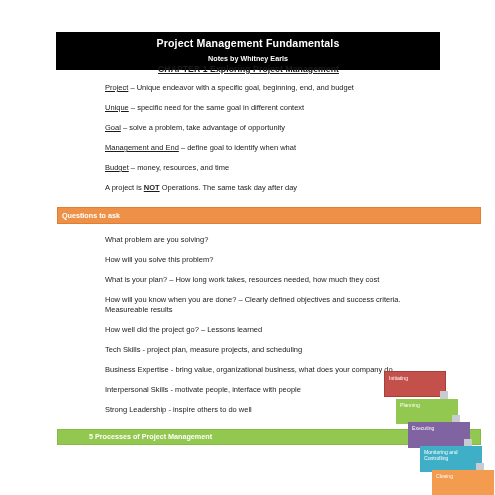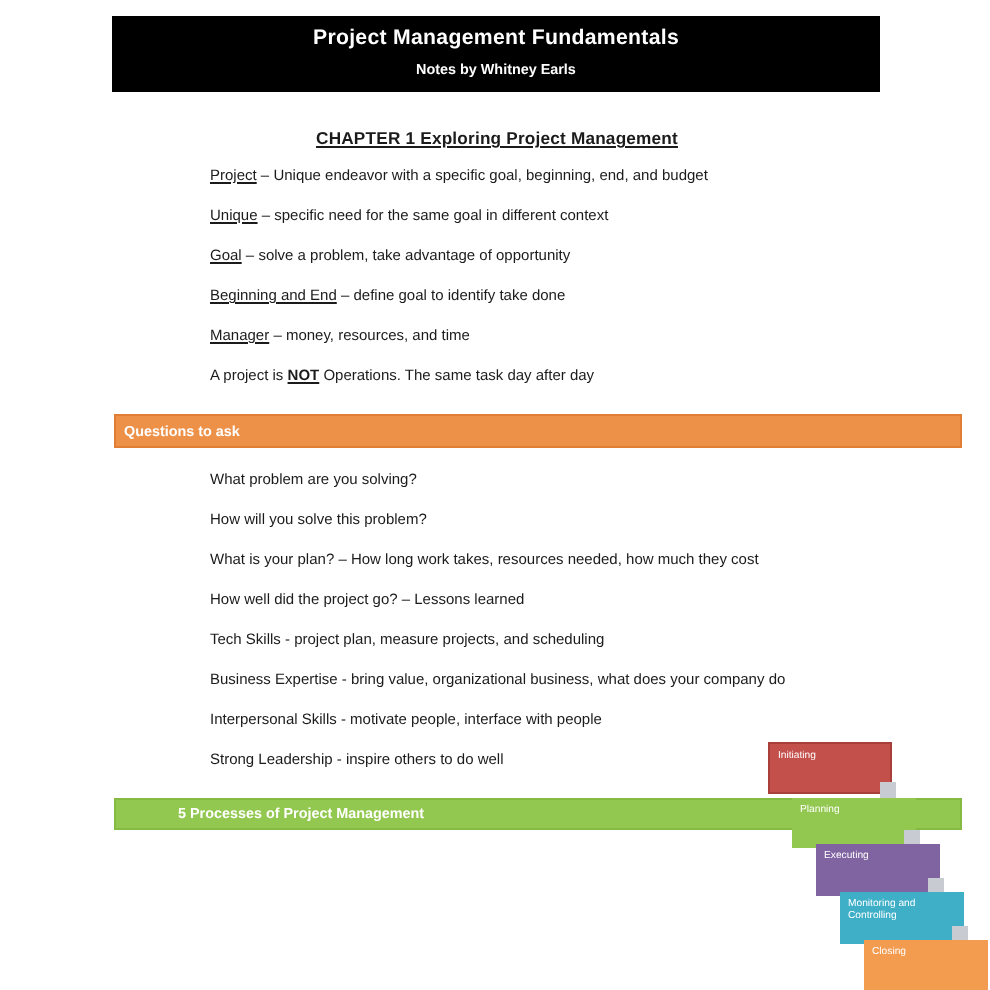--- a/index.html
+++ b/index.html
@@ -21,21 +21,21 @@
     height: 495px;
     background: #ffffff;
     box-sizing: border-box;
     padding: 0;
   }
 
   
   .title-bar {
     position: absolute;
     left: 56px;
-    top: 8px;
+    top: 32px;
     width: 384px;
     height: 38px;
     background: #000000;
     color: #ffffff;
     text-align: center;
     box-sizing: border-box;
     padding-top: 4px;
   }
   .doc-title {
     font-size: 10.6px;
@@ -168,34 +168,35 @@
     <p class="line">
       <span class="term">Project</span><span> – </span><span>Unique endeavor with a specific goal, beginning, end, and budget</span>
     </p>
     <p class="line">
       <span class="term">Unique</span><span> – </span><span>specific need for the same goal in different context</span>
     </p>
     <p class="line">
       <span class="term">Goal</span><span> – </span><span>solve a problem, take advantage of opportunity</span>
     </p>
     <p class="line">
-      <span class="term">Beginning and End</span><span> – </span><span>define goal to identify take done</span>
-    </p>
-    <p class="line">
-      <span class="term">Manager</span><span> – </span><span>money, resources, and time</span>
+      <span class="term">Management and End</span><span> – </span><span>define goal to identify when what</span>
+    </p>
+    <p class="line">
+      <span class="term">Budget</span><span> – </span><span>money, resources, and time</span>
     </p>
 
     <p class="line">
       <span>A project is </span><span class="strong-u">NOT</span><span> Operations. The same task day after day</span>
     </p>
 
     <div class="banner orange gap-before-banner">Questions to ask</div>
     <p class="line">What problem are you solving?</p>
     <p class="line">How will you solve this problem?</p>
     <p class="line">What is your plan? – How long work takes, resources needed, how much they cost</p>
+    <p class="line">How will you know when you are done? – Clearly defined objectives and success criteria. Measureable results</p>
     <p class="line">How well did the project go? – Lessons learned</p>
 
     <p class="line">Tech Skills - project plan, measure projects, and scheduling</p>
     <p class="line">Business Expertise - bring value, organizational business, what does your company do</p>
     <p class="line">Interpersonal Skills - motivate people, interface with people</p>
     <p class="line">Strong Leadership - inspire others to do well</p>
 
     <div class="banner green gap-before-banner">5 Processes of Project Management</div>
 
   </div>

